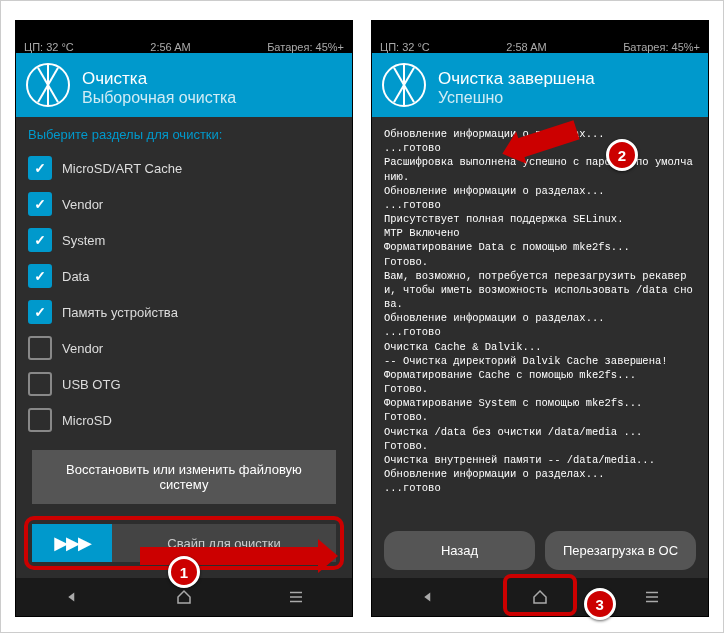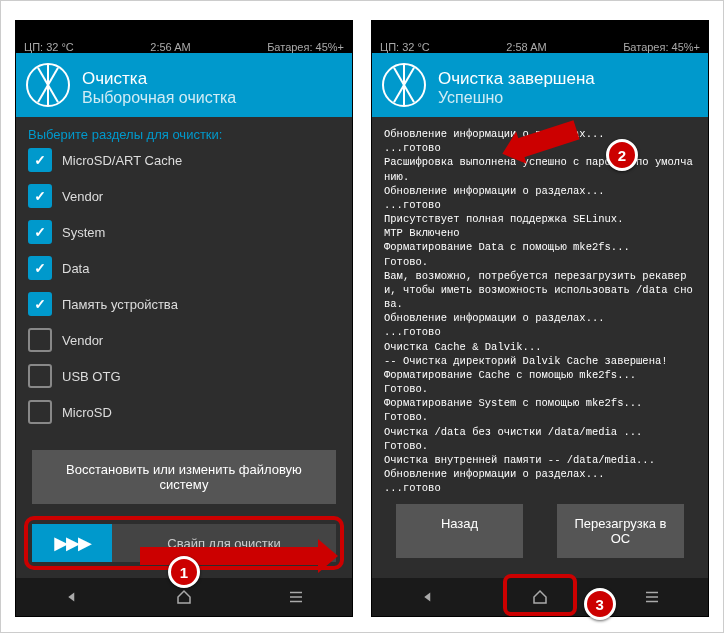--- a/index.html
+++ b/index.html
@@ -74,20 +74,21 @@
   .content {
     flex: 1;
     padding: 10px 12px;
     color: #ddd;
     font-size: 13px;
     overflow: hidden;
   }
   .section-label {
     color: #0099cc;
     font-size: 13px;
+    margin-bottom: 8px;
   }
   .checkbox-row {
     display: flex;
     align-items: center;
     padding: 6px 0;
     gap: 10px;
   }
   .cb {
     width: 20px; height: 20px;
     border: 2px solid #888;
@@ -165,21 +166,21 @@
     line-height: 1.35;
     color: #fff;
     white-space: pre-wrap;
     word-break: break-all;
   }
   .bottom-buttons {
     display: flex;
     gap: 10px;
     padding: 0 12px 8px 12px;
   }
-  .bottom-buttons .button { flex: 1; margin: 12px; }
+  .bottom-buttons .button { flex: 1; margin: 0; border-radius: 14px; }
   .callout {
     position: absolute;
     width: 26px; height: 26px;
     background: #c00;
     border: 3px solid #fff;
     border-radius: 50%;
     color: #fff;
     font-weight: bold;
     font-size: 15px;
     display: flex; align-items:center; justify-content:center;

